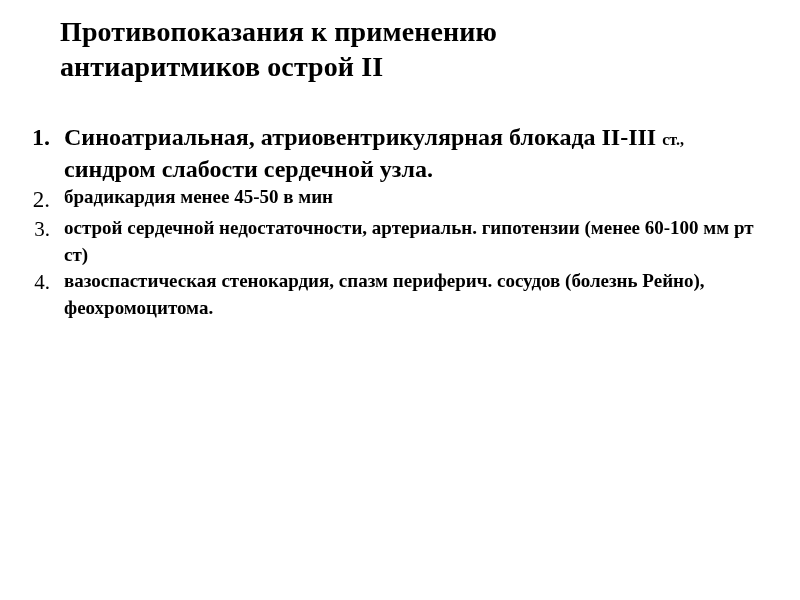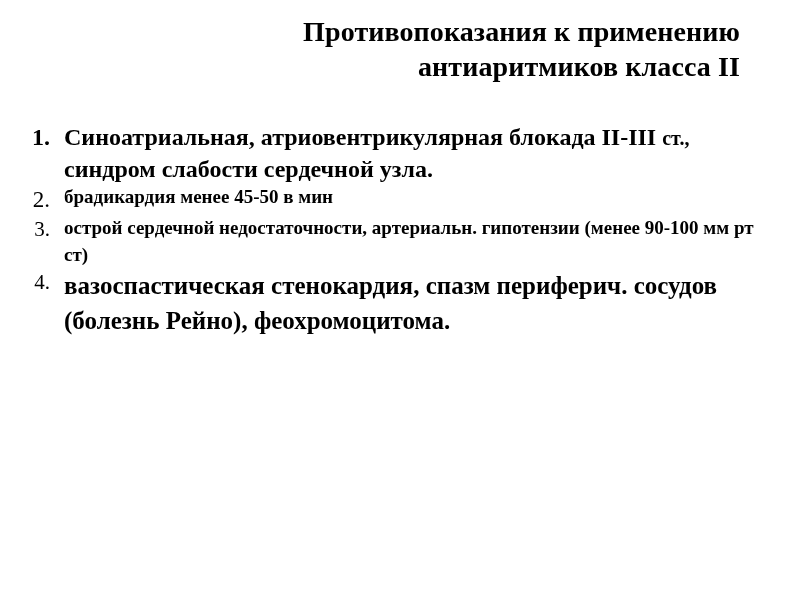--- a/index.html
+++ b/index.html
@@ -15,21 +15,21 @@
     overflow: hidden;
   }
   .slide {
     width: 800px;
     height: 600px;
     position: relative;
     box-sizing: border-box;
     padding: 0;
   }
   .slide-title {
-    text-align: right;
+    text-align: left;
     font-family: "Liberation Serif", serif;
     font-weight: bold;
     font-size: 28px;
     line-height: 1.25;
     margin: 14px 60px 0 60px;
     letter-spacing: 0.1px;
   }
   .body-list {
     list-style: none;
     margin: 0;
@@ -64,21 +64,21 @@
     line-height: 1.32;
     padding-right: 10px;
   }
   .item-1 .item-text {
     font-size: 24px;
     font-weight: bold;
     line-height: 1.32;
     padding-left: 4px;
   }
   .item-1 .item-text .smallcaps {
-    font-size: 20px;
+    font-size: 16px;
   }
 
   
   .item-2 { margin-bottom: 42px; }
   .item-2 .marker {
     width: 40px;
     font-size: 23px;
     line-height: 1.3;
     padding-right: 10px;
   }
@@ -106,51 +106,51 @@
 
   
   .item-4 { margin-bottom: 0; }
   .item-4 .marker {
     width: 40px;
     font-size: 21px;
     line-height: 1.4;
     padding-right: 10px;
   }
   .item-4 .item-text {
-    font-size: 25px;
+    font-size: 19px;
     font-weight: bold;
     line-height: 1.4;
     padding-left: 4px;
   }
 </style>
 </head>
 <body>
 
 <div class="slide">
 
   <div class="slide-title">
     <div>Противопоказания к применению</div>
-    <div>антиаритмиков класса II</div>
+    <div>антиаритмиков острой II</div>
   </div>
 
   <ol class="body-list">
 
     <li class="item-1">
       <span class="marker">1.</span>
       <span class="item-text"><span>Синоатриальная, атриовентрикулярная блокада II-III </span><span class="smallcaps">ст.,</span><span> синдром слабости сердечной узла.</span></span>
     </li>
 
     <li class="item-2">
       <span class="marker">2.</span>
       <span class="item-text">брадикардия менее 45-50 в мин</span>
     </li>
 
     <li class="item-3">
       <span class="marker">3.</span>
-      <span class="item-text">острой сердечной недостаточности, артериальн. гипотензии (менее 90-100 мм рт ст)</span>
+      <span class="item-text">острой сердечной недостаточности, артериальн. гипотензии (менее 60-100 мм рт ст)</span>
     </li>
 
     <li class="item-4">
       <span class="marker">4.</span>
       <span class="item-text">вазоспастическая стенокардия, спазм периферич. сосудов (болезнь Рейно), феохромоцитома.</span>
     </li>
 
   </ol>
 
 </div>

